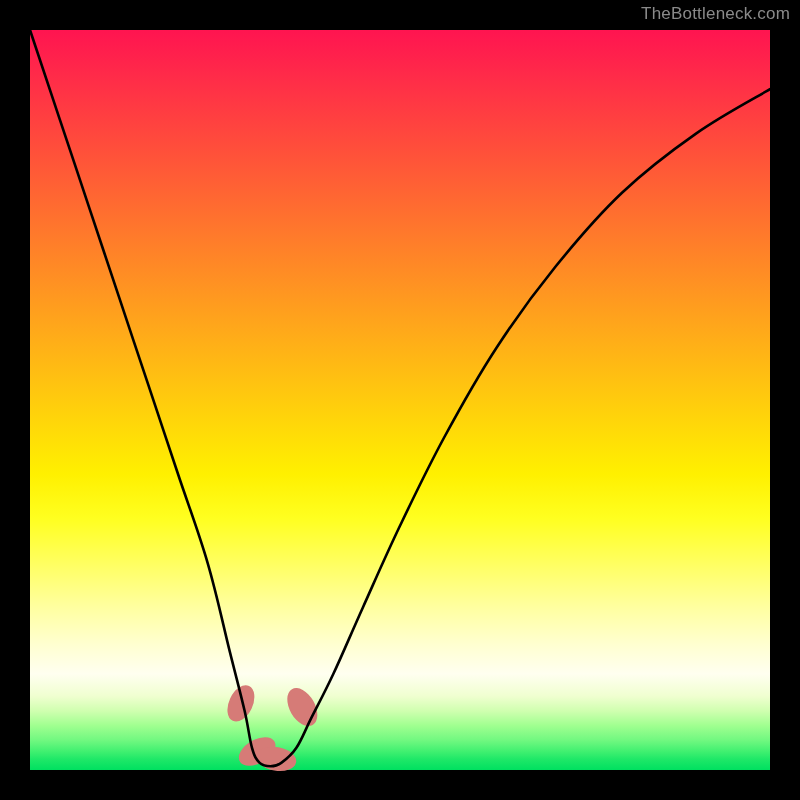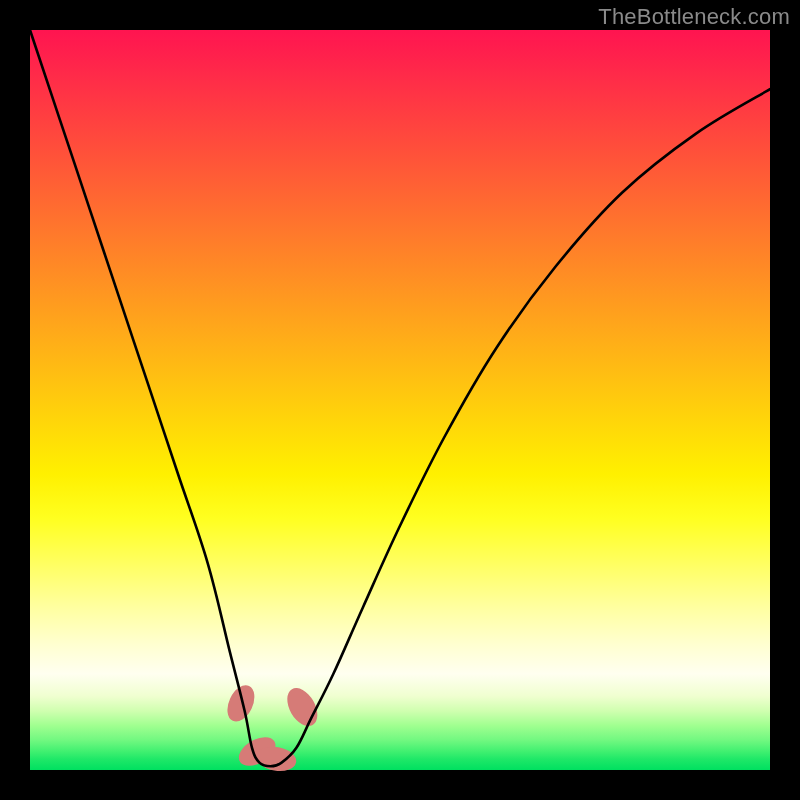--- a/index.html
+++ b/index.html
@@ -56,21 +56,21 @@
     top: 0;
     width: 740px;
     height: 740px;
     overflow: visible;
   }
   .watermark {
     position: absolute;
     top: 4px;
     right: 10px;
     font-family: Arial, Helvetica, sans-serif;
-    font-size: 22px;
+    font-size: 17px;
     color: #8a8a8a;
     letter-spacing: 0.2px;
     font-weight: 500;
   }
 </style>
 </head>
 <body>
 
 <div class="frame">
   <div class="watermark">TheBottleneck.com</div>

